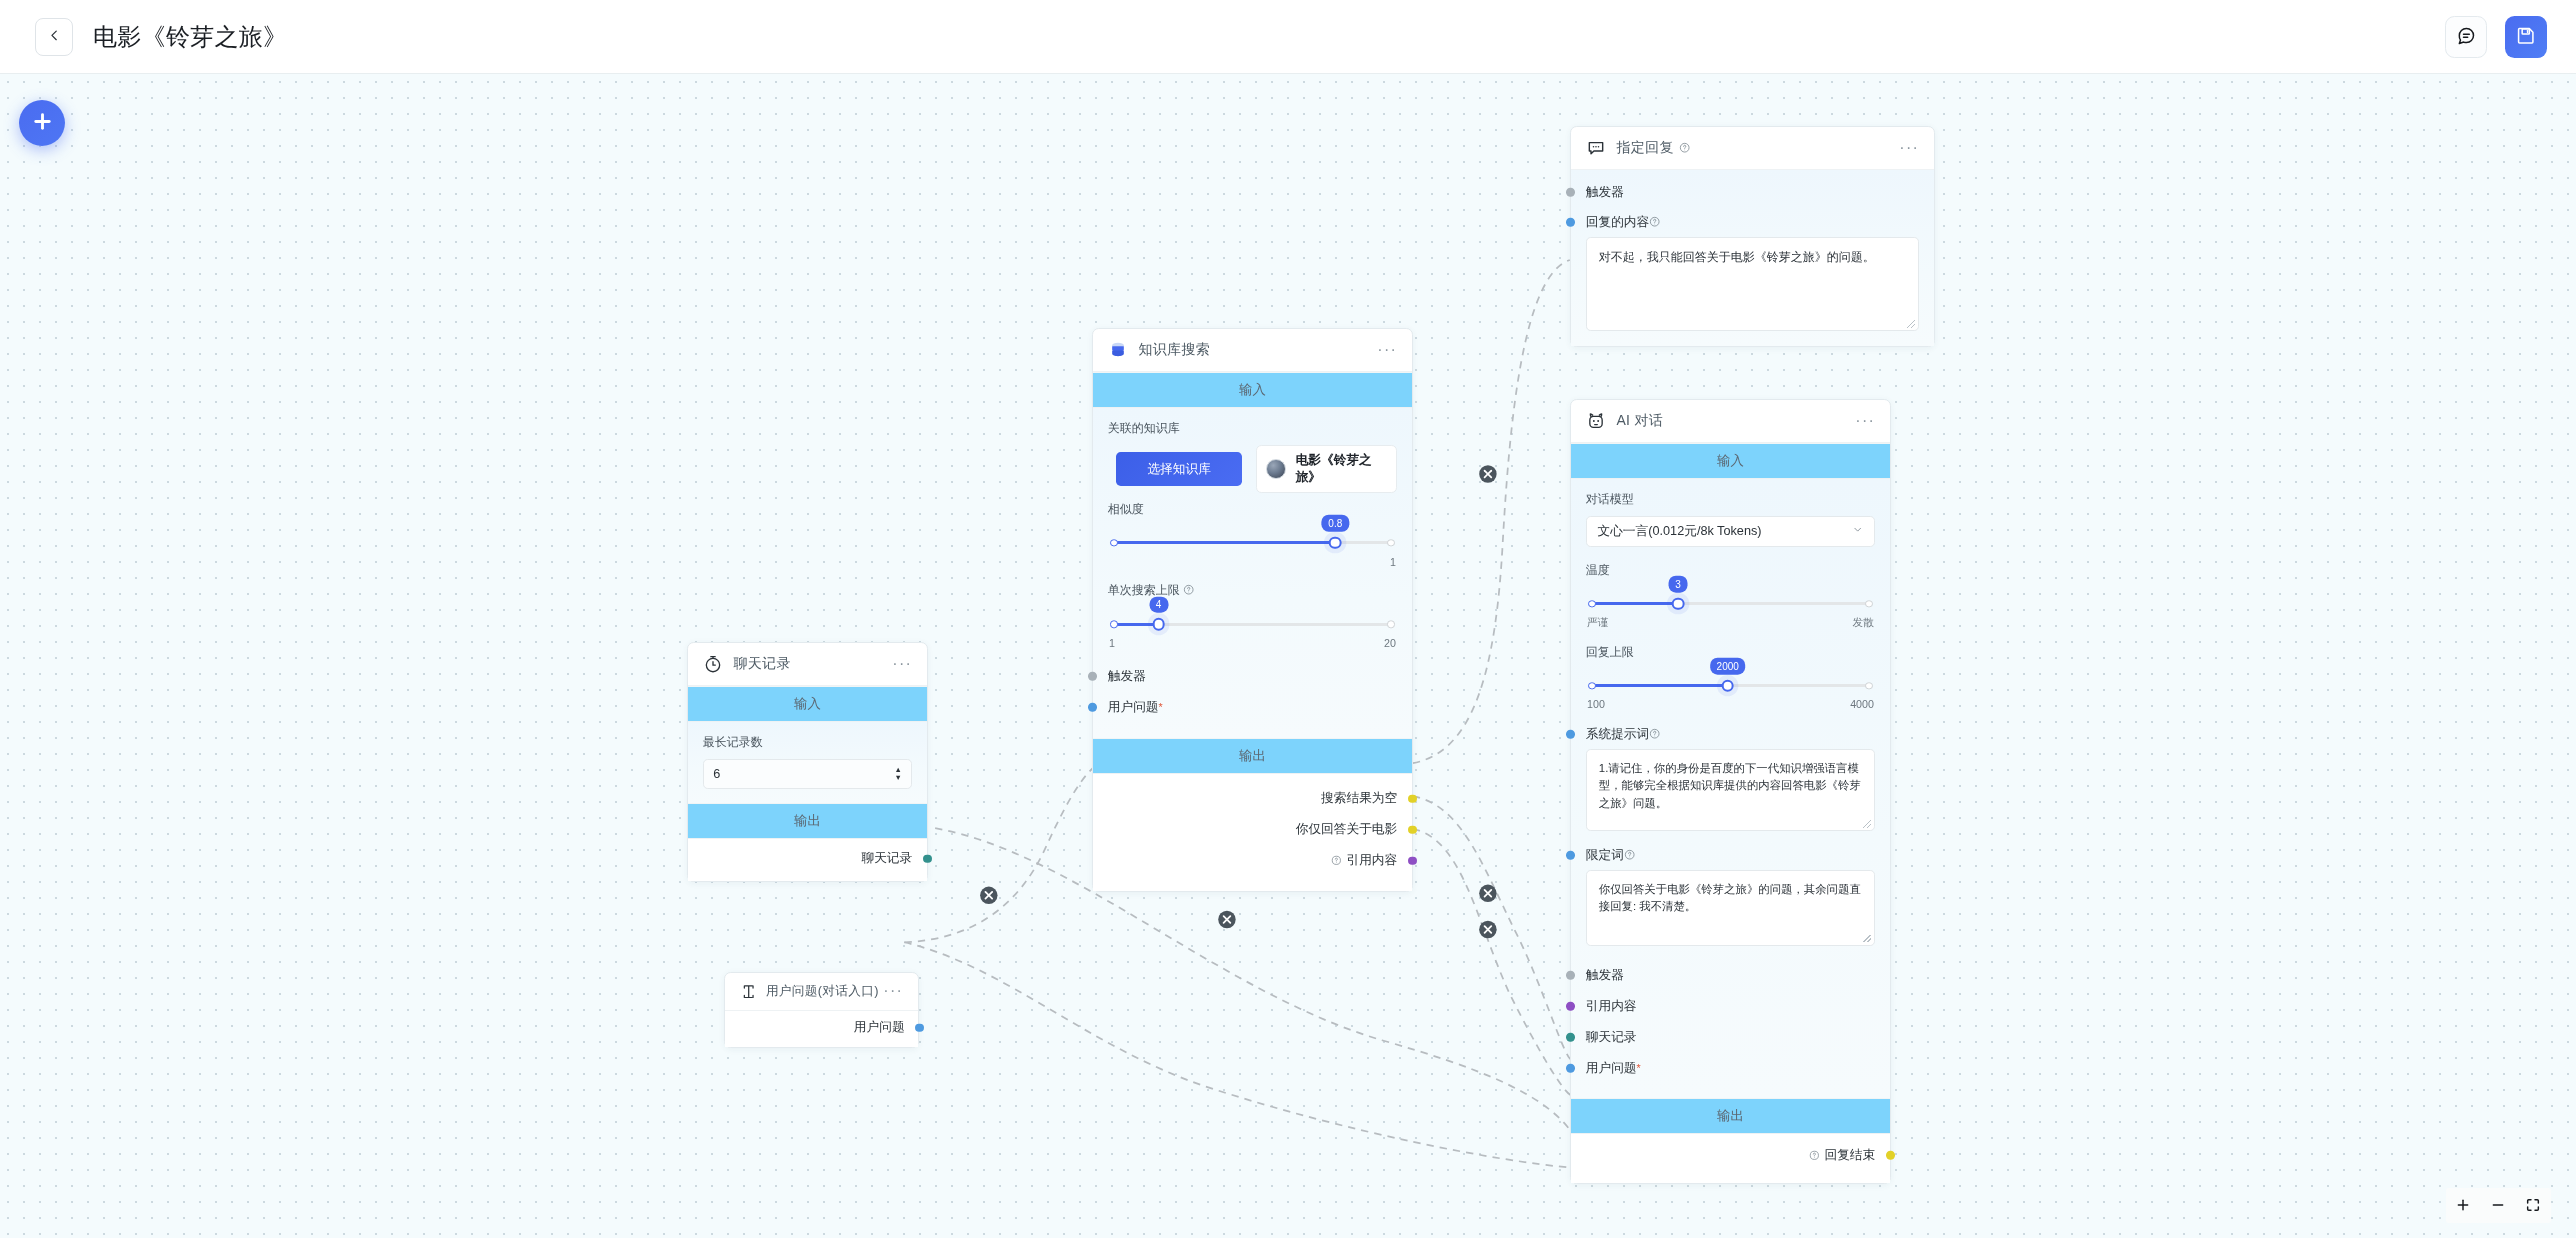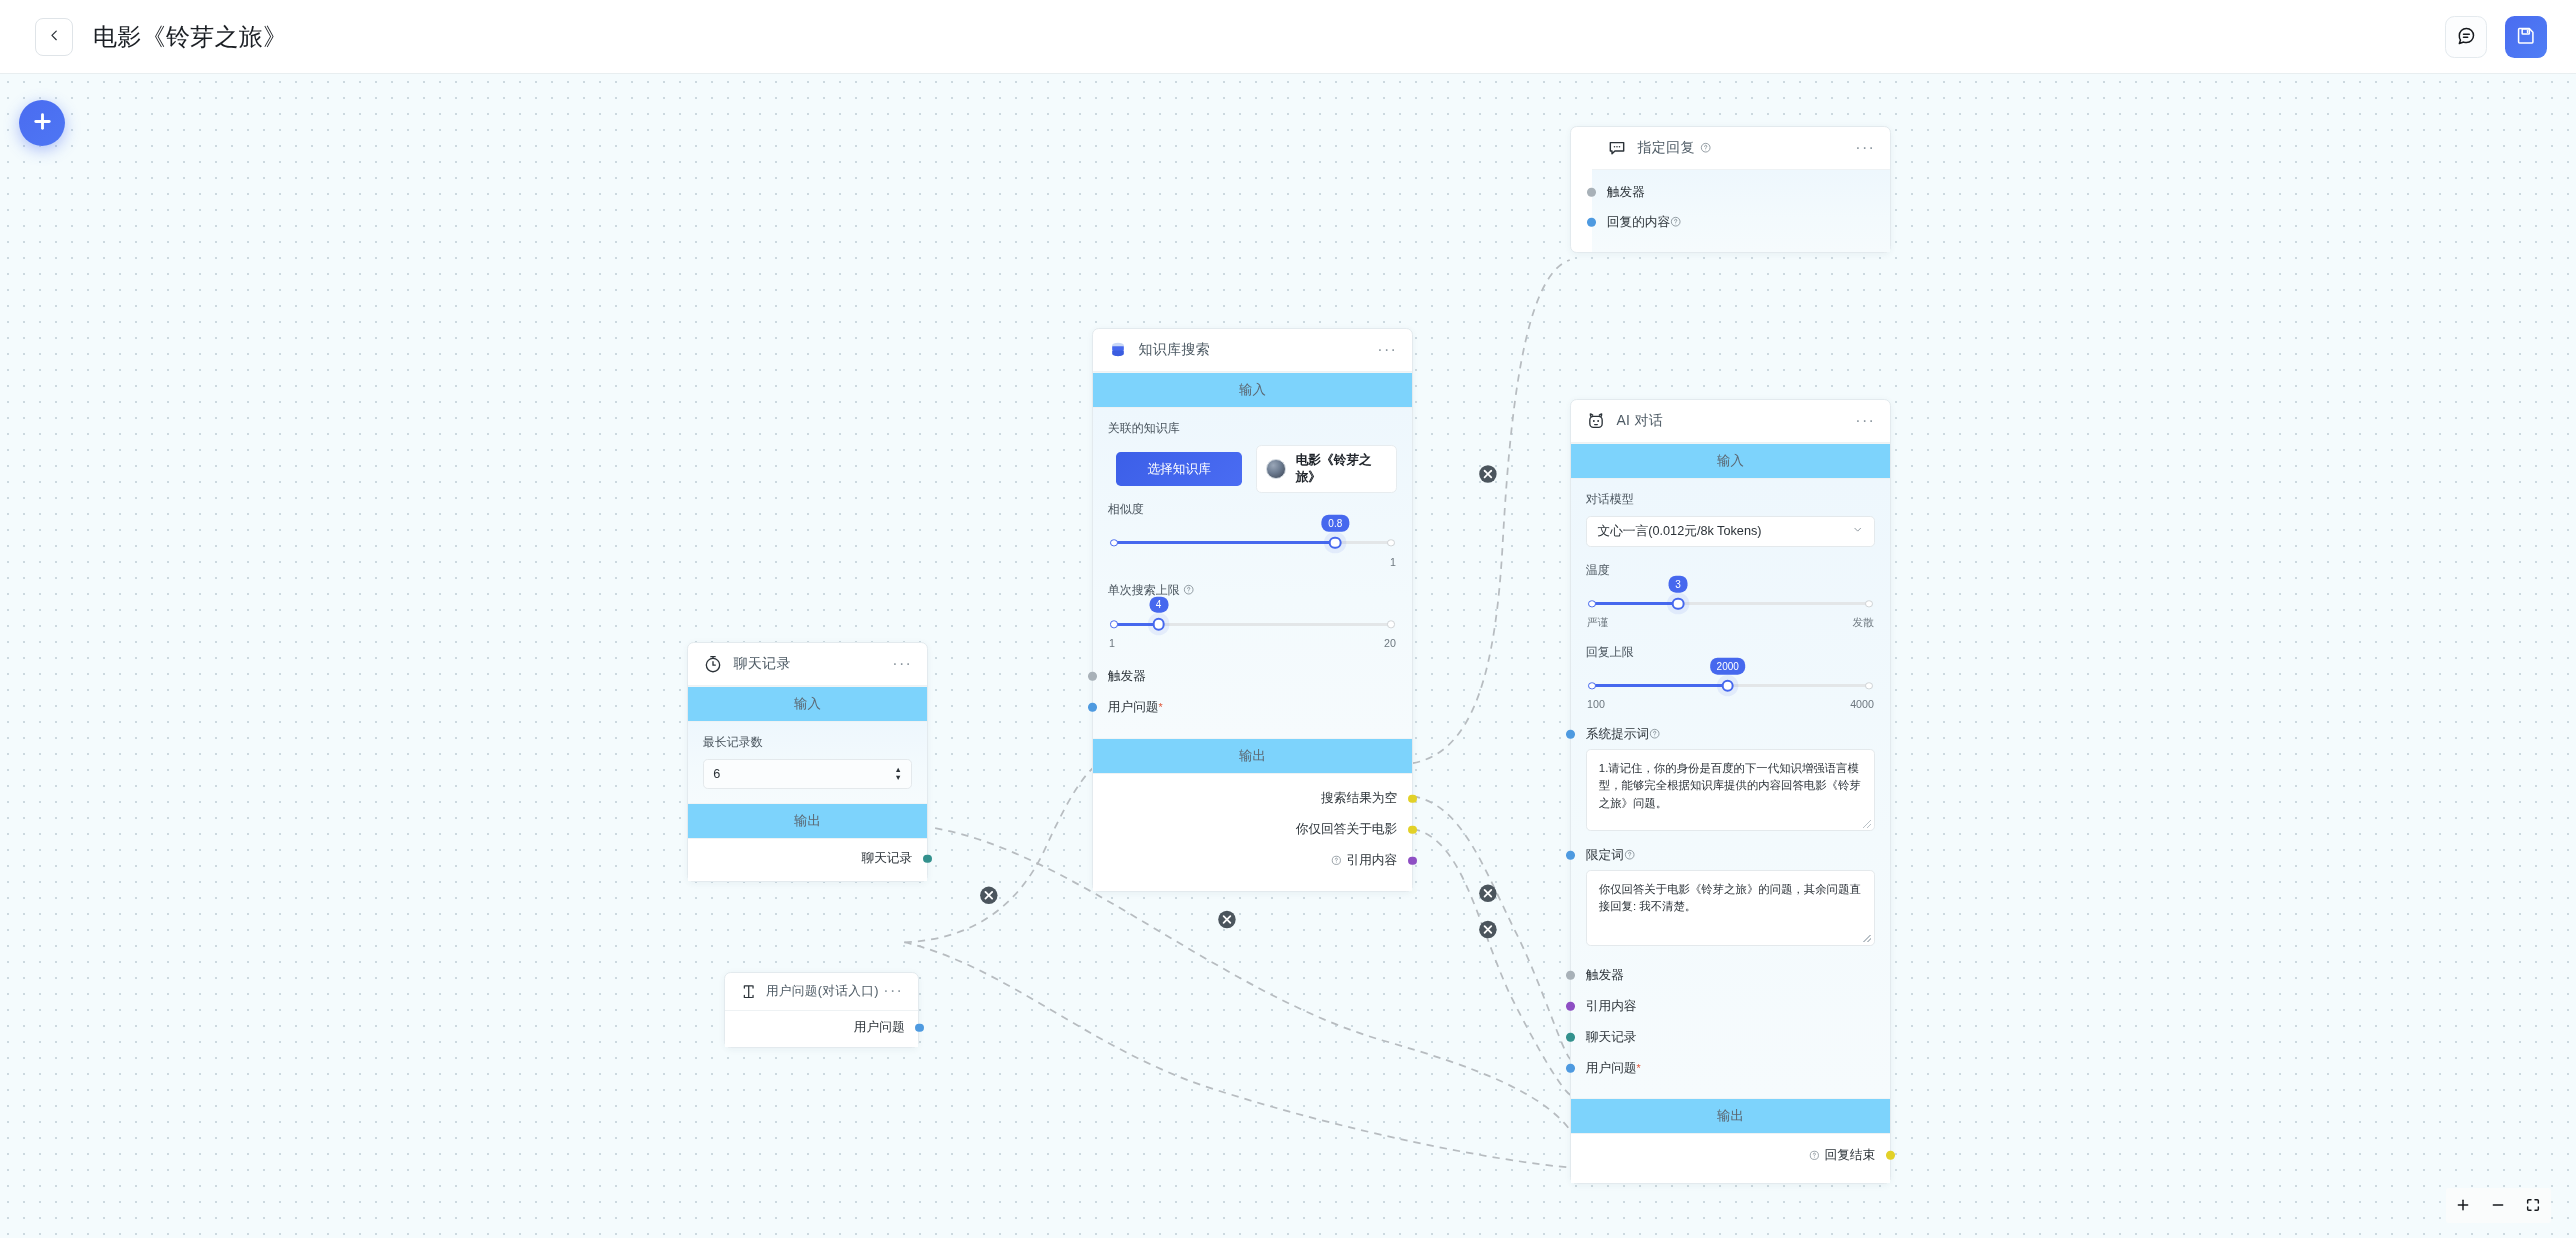--- a/index.html
+++ b/index.html
@@ -464,21 +464,21 @@
               <path d="M9.6 9.3a2.4 2.4 0 1 1 3.3 2.2c-.6.3-.9.8-.9 1.5v.5" stroke-linecap="round"></path>
               <circle cx="12" cy="16.6" r=".9" fill="#7d878f" stroke="none"></circle>
             </svg>
         </span>
         <span>引用内容</span>
         <span class="dot r d-purple"></span>
       </div>
     </div>
   </div>
 
-  <div class="node" style="left:1570px; top:52px; width:321px;padding-left:21px;">
+  <div class="node" style="left:1570px; top:52px; width:365px;">
     <div class="node-head">
       <span class="n-icon">
         <svg viewBox="0 0 24 24" fill="none" stroke="#2b3238" stroke-width="1.7" stroke-linejoin="round">
             <path d="M4 5.5h16v10H9.5L6 19v-3.5H4z"></path>
             <circle cx="9" cy="10.5" r=".95" fill="#2b3238" stroke="none"></circle>
             <circle cx="12" cy="10.5" r=".95" fill="#2b3238" stroke="none"></circle>
             <circle cx="15" cy="10.5" r=".95" fill="#2b3238" stroke="none"></circle>
           </svg>
       </span>
       <span class="n-title">指定回复</span>
@@ -500,20 +500,21 @@
         <span class="dot l d-blue"></span>
         <span>回复的内容</span>
         <span class="q-mark">
           <svg viewBox="0 0 24 24" fill="none" stroke="#7d878f" stroke-width="1.7">
               <circle cx="12" cy="12" r="9.2"></circle>
               <path d="M9.6 9.3a2.4 2.4 0 1 1 3.3 2.2c-.6.3-.9.8-.9 1.5v.5" stroke-linecap="round"></path>
               <circle cx="12" cy="16.6" r=".9" fill="#7d878f" stroke="none"></circle>
             </svg>
         </span>
       </div>
+      <div class="ta" style="height:94px;">对不起，我只能回答关于电影《铃芽之旅》的问题。</div>
     </div>
   </div>
 
   <div class="node" style="left:1570px; top:325px; width:321px;">
     <div class="node-head">
       <span class="n-icon">
         <svg viewBox="0 0 24 24" fill="none" stroke="#2b3238" stroke-width="1.6" stroke-linejoin="round">
             <path d="M6.3 7.5C5.4 6 5 4.6 5.2 3.6c1 .1 2.2.8 3.3 1.9M17.7 7.5c.9-1.5 1.3-2.9 1.1-3.9-1 .1-2.2.8-3.3 1.9"></path>
             <rect x="4.6" y="6.4" width="14.8" height="13.2" rx="4.3"></rect>
             <circle cx="9.4" cy="12" r="1.15" fill="#2b3238" stroke="none"></circle>

